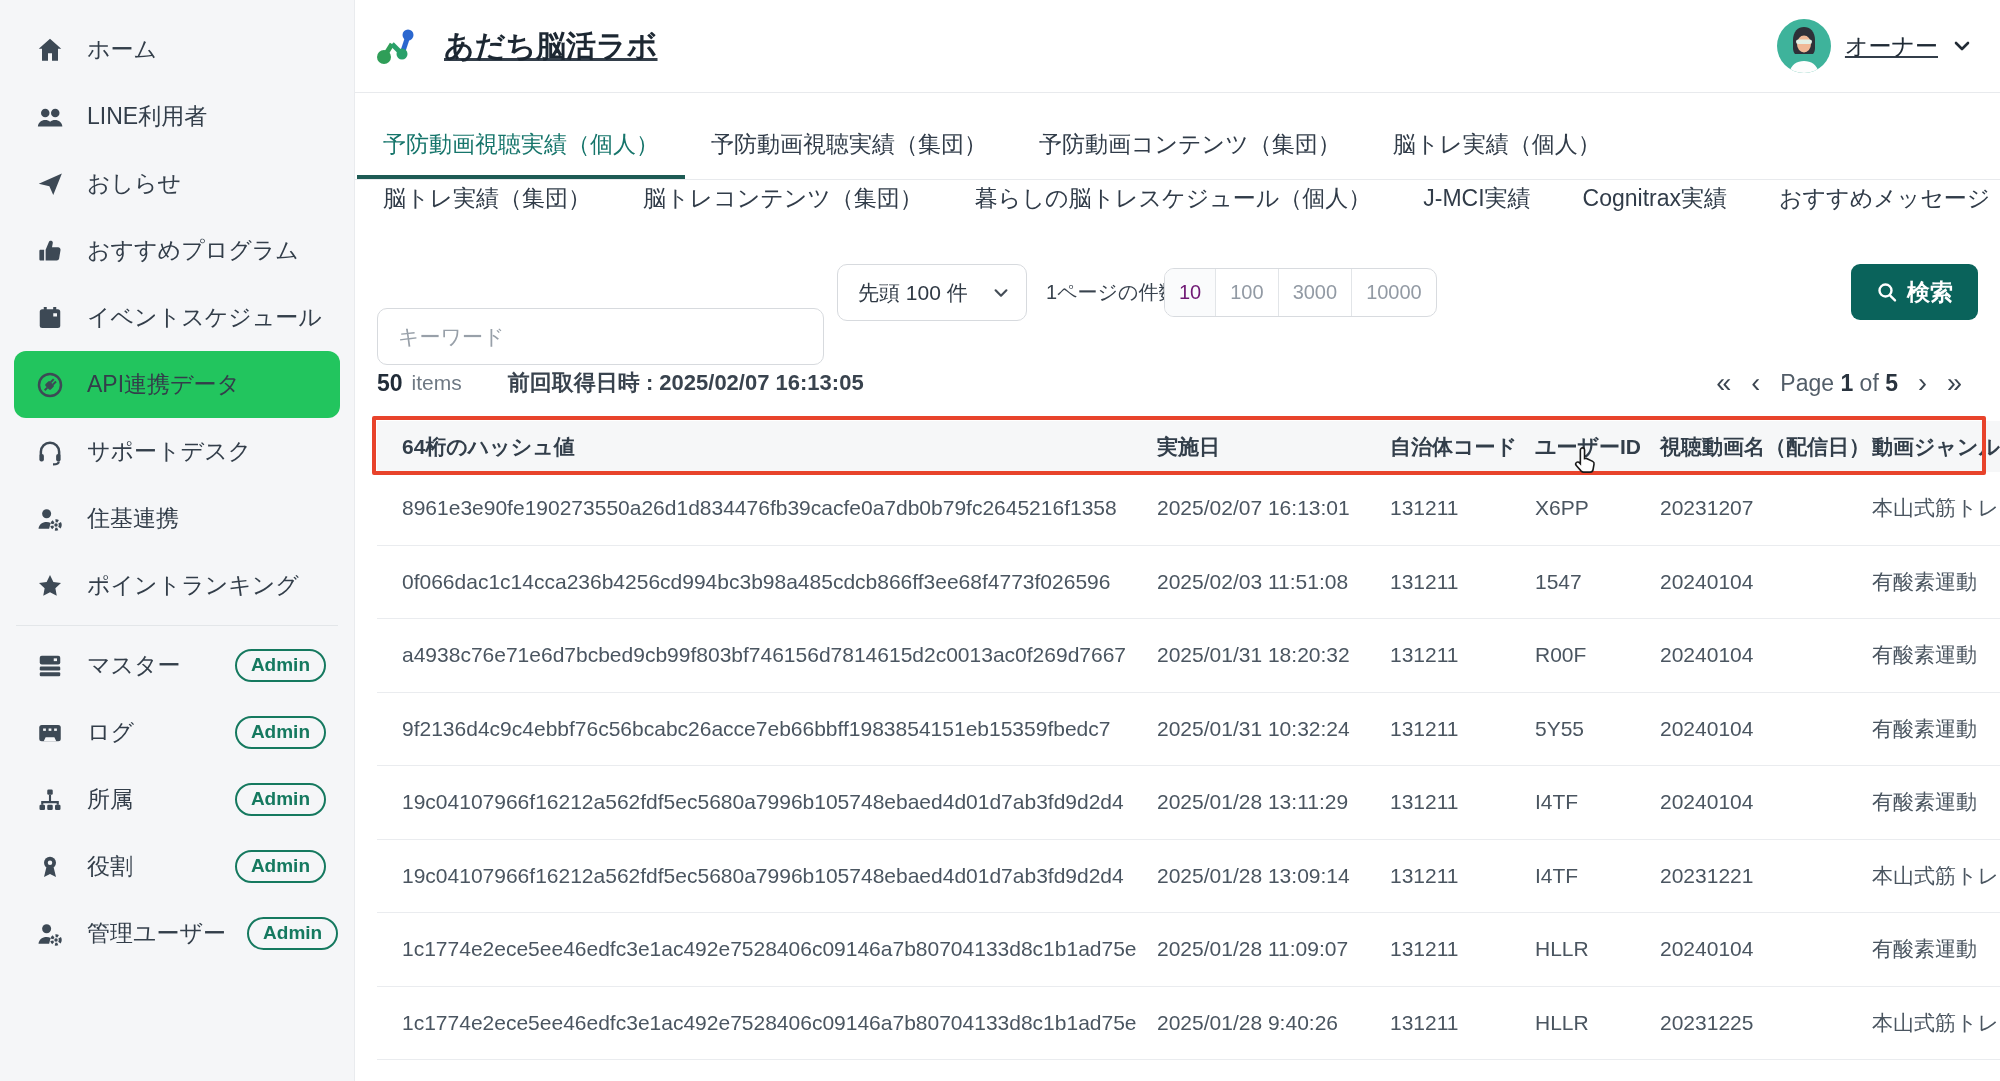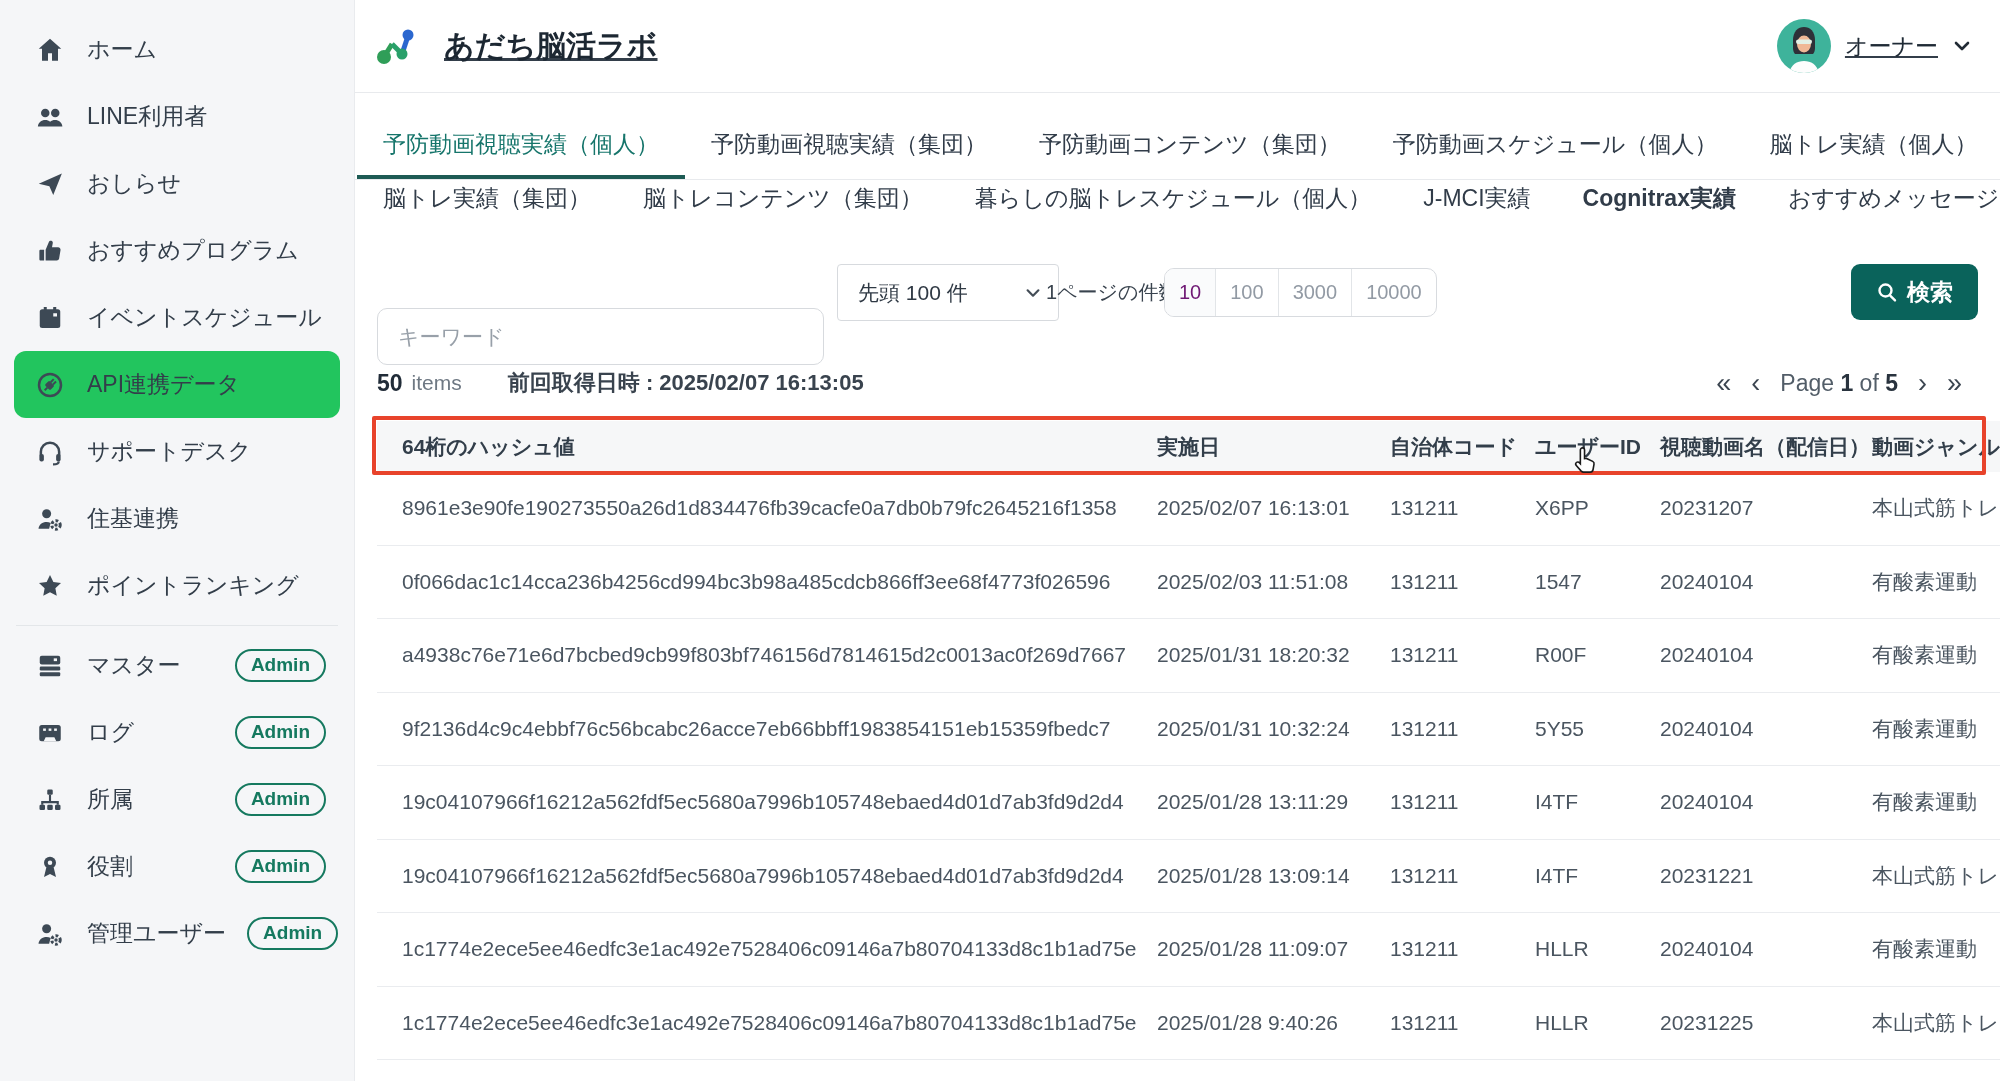--- a/index.html
+++ b/index.html
@@ -33,30 +33,30 @@
   
   .tabs1 { position:absolute; left:355px; top:110px; width:1645px; height:70px;
     border-bottom:1px solid #e8eaed; display:flex; padding-left:2px; }
   .tabs2 { position:absolute; left:355px; top:163px; width:1645px; height:70px;
     display:flex; padding-left:2px; }
   .tab { position:relative; padding:0 26px; display:flex; align-items:center;
     font-size:23px; color:#313c49; white-space:nowrap; cursor:pointer; }
   .tab.active { color:#16756b; }
   .tab.active::after { content:""; position:absolute; left:0; right:0; bottom:0;
     height:4px; background:#1d5b54; }
-  .tab.bold { font-weight:bold; }
+  .tab.bold { font-weight:normal; }
   
   .controls { position:absolute; left:377px; top:264px; width:1601px; height:57px; }
   .keyword { position:absolute; left:0; top:0; width:447px; height:57px;
     border:1px solid #d7dade; border-radius:10px; background:#fff;
     font-size:21px; padding:0 20px; color:#333e4a; outline:none;
     font-family:"Liberation Sans","DejaVu Sans",sans-serif;margin-top:44px; }
   .keyword::placeholder { color:#98a0a9; }
-  .headcount { position:absolute; left:460px; top:0; width:222px; height:57px;
-    border:1px solid #d7dade; border-radius:4px; background:#fff;
+  .headcount { position:absolute; left:460px; top:0; width:190px; height:57px;
+    border:1px solid #d7dade; border-radius:10px; background:#fff;
     display:flex; align-items:center; justify-content:space-between;
     padding:0 16px 0 20px; font-size:21px; color:#2f3944; cursor:pointer; }
   .pagesize-label { position:absolute; left:669px; top:0; height:57px;
     display:flex; align-items:center; font-size:20px; color:#39434e; }
   .segmented { position:absolute; left:787px; top:4px; height:49px;
     display:flex; border:1px solid #d8dbdf; border-radius:10px; background:#fff; overflow:hidden; }
   .seg { display:flex; align-items:center; padding:0 14px; font-size:20px;
     color:#929aa4; border-right:1px solid #e2e5e8; cursor:pointer; }
   .seg:last-child { border-right:none; }
   .seg.selected { color:#701a75; font-weight:normal; background:#fafbfc; }
@@ -286,21 +286,20 @@
           <path d="M4 7l6 6 6-6" fill="none" stroke="#222b35" stroke-width="2.6" stroke-linecap="round" stroke-linejoin="round"></path>
         </svg>
     </span>
   </div>
 </header>
 
 <div class="tabs1">
   <div class="tab active">予防動画視聴実績（個人）</div>
   <div class="tab">予防動画視聴実績（集団）</div>
   <div class="tab">予防動画コンテンツ（集団）</div>
-  <div class="tab">予防動画スケジュール（個人）</div>
   <div class="tab">脳トレ実績（個人）</div>
 </div>
 <div class="tabs2">
   <div class="tab">脳トレ実績（集団）</div>
   <div class="tab">脳トレコンテンツ（集団）</div>
   <div class="tab">暮らしの脳トレスケジュール（個人）</div>
   <div class="tab">J-MCI実績</div>
   <div class="tab bold">Cognitrax実績</div>
   <div class="tab">おすすめメッセージ</div>
 </div>

